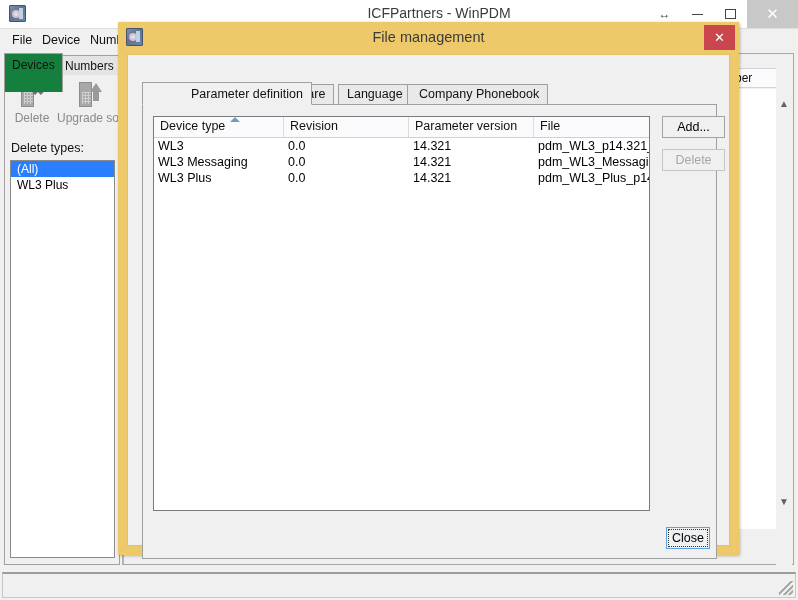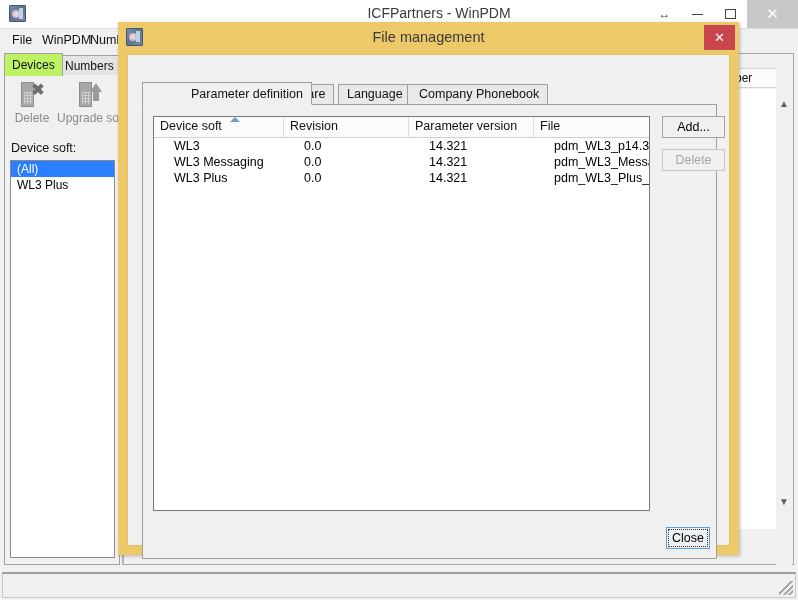--- a/index.html
+++ b/index.html
@@ -153,23 +153,23 @@
     line-height: 20px;
     padding: 0 7px;
     font-size: 12px;
     border: 1px solid #a0a0a0;
     border-bottom: none;
     box-sizing: border-box;
     background: #e4e4e4;
     color: #111;
   }
   .mtab.active {
-    background: #bef264;
+    background: #15803d;
     top: 0;
-    height: 23px;
+    height: 39px;
     line-height: 22px;
     z-index: 3;
   }
   #mtab-devices { left: 0; }
   #mtab-numbers { left: 53px; }
 
   #left-panel-body {
     position: absolute;
     left: 0; top: 22px;
     width: 116px; height: 490px;
@@ -462,21 +462,21 @@
     position: relative;
     height: 16px;
   }
   .td {
     position: absolute;
     top: 0;
     height: 16px;
     line-height: 16px;
     font-size: 12.5px;
     color: #000;
-    padding-left: 20px;
+    padding-left: 4px;
     box-sizing: border-box;
     white-space: nowrap;
     overflow: hidden;
   }
   .col-0 { left: 0;   width: 130px; }
   .col-1 { left: 130px; width: 125px; }
   .col-2 { left: 255px; width: 125px; }
   .col-3 { left: 380px; width: 117px; border-right: none; }
 
   
@@ -538,21 +538,21 @@
     <div class="win-btn" id="btn-maximize">
       <span class="glyph-max"></span>
     </div>
     <div class="win-btn" id="btn-close-main">
       <span>✕</span>
     </div>
   </div>
 
   <div id="menubar">
     <div class="menu-item" id="menu-file">File</div>
-    <div class="menu-item" id="menu-device">WinPDM</div>
+    <div class="menu-item" id="menu-device">Device</div>
     <div class="menu-item" id="menu-numbers">Numb</div>
   </div>
 
   <div id="main-body">
 
     <div id="left-pane">
       <div id="tabstrip-main">
         <div class="mtab active" id="mtab-devices">Devices</div>
         <div class="mtab" id="mtab-numbers">Numbers</div>
       </div>
@@ -569,21 +569,21 @@
 
         <div class="tool-btn" id="tool-upgrade">
           <div class="tool-icon">
             <div class="phone-body"></div>
             <div class="mark-up"></div>
             <div class="mark-up-stem"></div>
           </div>
           <div class="tool-label">Upgrade soft</div>
         </div>
 
-        <div id="device-types-label">Device soft:</div>
+        <div id="device-types-label">Delete types:</div>
 
         <div id="device-type-list">
           <div class="dt-item selected">(All)</div>
           <div class="dt-item">WL3 Plus</div>
         </div>
       </div>
     </div>
 
     <div id="right-pane">
       <div id="right-col-header">mber</div>
@@ -616,21 +616,21 @@
       <div class="dtab active" id="dtab-param">Parameter definition</div>
       <div class="dtab" id="dtab-software">Software</div>
       <div class="dtab" id="dtab-language">Language</div>
       <div class="dtab" id="dtab-phonebook">Company Phonebook</div>
     </div>
 
     <div id="dialog-tabpanel">
 
       <div id="file-table">
         <div id="table-header">
-          <div class="th col-0">Device soft</div>
+          <div class="th col-0">Device type</div>
           <div class="sort-arrow"></div>
           <div class="th col-2">Parameter version</div>
           <div class="th col-1">Revision</div>
           <div class="th col-3">File</div>
         </div>
 
         <div class="trow">
           <div class="td col-0">WL3</div>
           <div class="td col-1">0.0</div>
           <div class="td col-2">14.321</div>

